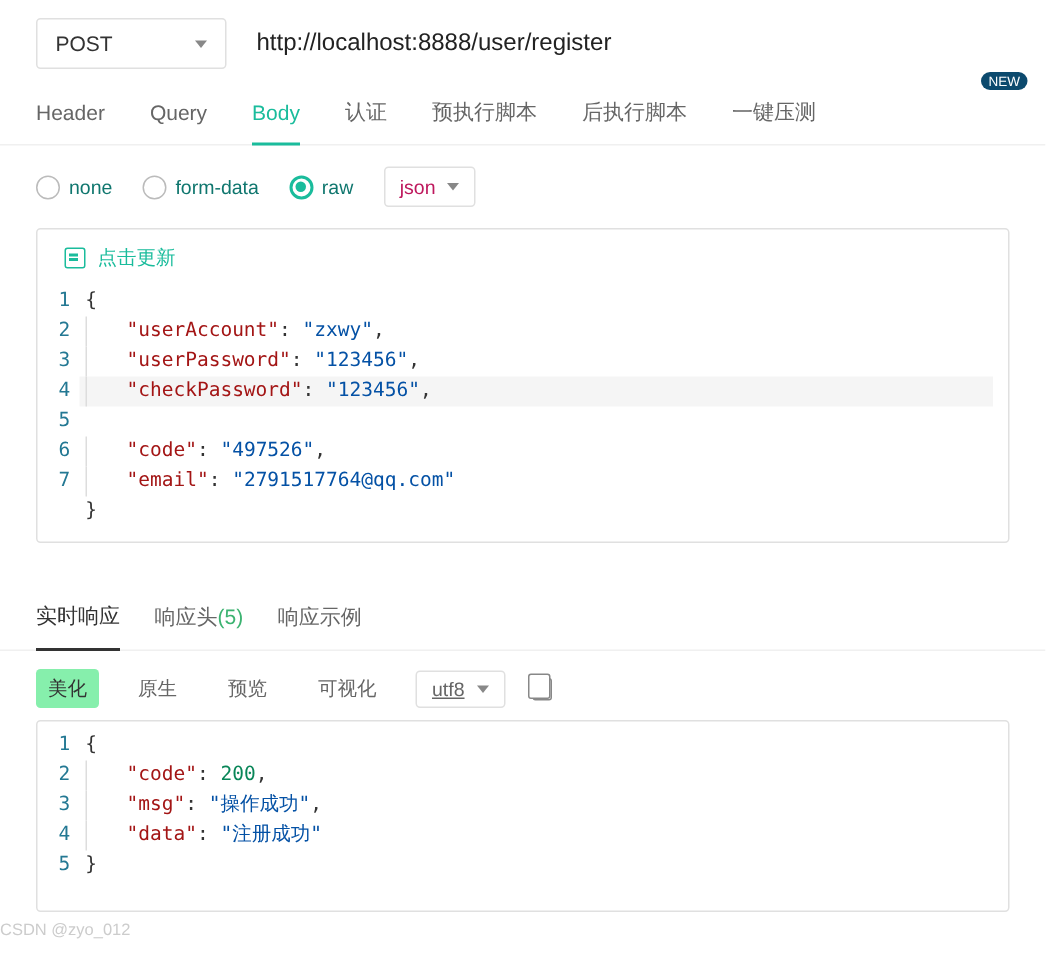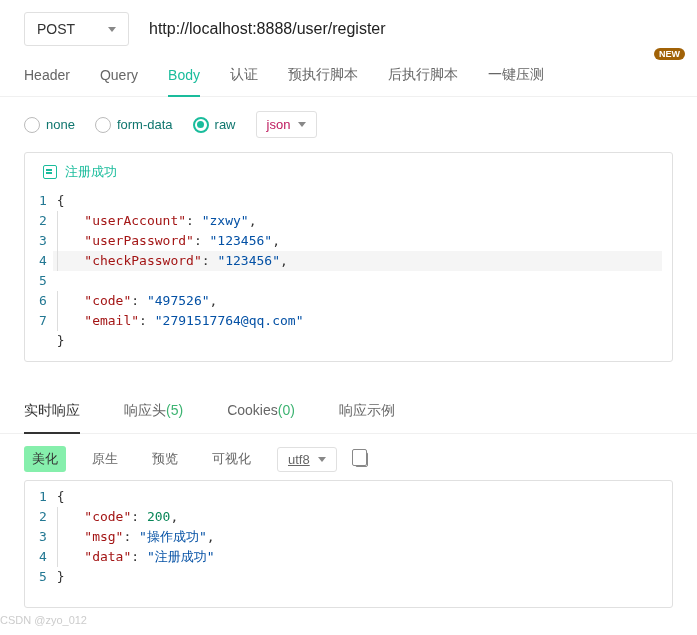--- a/index.html
+++ b/index.html
@@ -1,44 +1,44 @@
 <!DOCTYPE html>
 <html><head>
 <meta charset="utf-8">
 <style>
 * { box-sizing: border-box; margin: 0; padding: 0; }
 body { font-family: -apple-system, "Segoe UI", "Microsoft YaHei", sans-serif; font-size: 13px; color: #333; background: #fff; width: 697px; }
 .top-row { display: flex; align-items: center; padding: 12px 24px 10px; gap: 20px; }
-.method-select { display: flex; align-items: center; justify-content: space-between; border: 1px solid #e0e0e0; border-radius: 3px; padding: 8px 12px; width: 105px; cursor: pointer; font-size: 14px; }
+.method-select { display: flex; align-items: center; justify-content: space-between; border: 1px solid #e0e0e0; border-radius: 3px; padding: 8px 12px; width: 127px; cursor: pointer; font-size: 14px; }
 .chev { width: 0; height: 0; border-left: 4px solid transparent; border-right: 4px solid transparent; border-top: 5px solid #888; }
 .url-input { flex: 1; border: none; font-size: 16px; color: #222; outline: none; }
 .tabs-row { display: flex; align-items: center; padding: 0 24px; gap: 30px; border-bottom: 1px solid #f0f0f0; position: relative; }
 .tab { padding: 10px 0 12px; color: #666; cursor: pointer; font-size: 14px; }
 .tab.active { color: #1abc9c; border-bottom: 2px solid #1abc9c; margin-bottom: -1px; }
-.new-badge { position: absolute; right: 12px; top: -8px; background: #a16207; color: #fff; font-size: 9px; font-weight: bold; padding: 1px 5px; border-radius: 6px; }
+.new-badge { position: absolute; right: 12px; top: -8px; background: #0c4a6e; color: #fff; font-size: 9px; font-weight: normal; padding: 1px 5px; border-radius: 6px; }
 .body-type-row { display: flex; align-items: center; padding: 14px 24px; gap: 20px; }
 .radio-item { display: flex; align-items: center; gap: 6px; cursor: pointer; color: #0f766e; font-size: 13px; }
 .radio-circle { width: 16px; height: 16px; border: 1.5px solid #bbb; border-radius: 50%; display: flex; align-items: center; justify-content: center; }
 .radio-item.selected .radio-circle { border-color: #1abc9c; border-width: 2px; }
 .radio-item.selected .radio-circle::after { content: ""; width: 7px; height: 7px; background: #1abc9c; border-radius: 50%; }
 .json-select { display: flex; align-items: center; gap: 8px; border: 1px solid #e0e0e0; border-radius: 3px; padding: 5px 10px; cursor: pointer; color: #be185d; }
 .editor-box { margin: 0 24px 12px; border: 1px solid #e0e0e0; border-radius: 3px; }
 .update-bar { display: flex; align-items: center; gap: 8px; padding: 10px 18px; color: #1abc9c; font-size: 13px; cursor: pointer; }
 .update-icon { width: 14px; height: 14px; border: 1.5px solid #1abc9c; border-radius: 2px; position: relative; }
 .update-icon::after { content: ""; position: absolute; left: 2px; top: 3px; width: 6px; height: 1.5px; background: #1abc9c; box-shadow: 0 3px 0 #1abc9c; }
 .code-area { display: flex; font-family: Consolas, Monaco, monospace; font-size: 13px; line-height: 20px; padding-bottom: 10px; }
 .gutter { text-align: right; padding: 0 10px 0 14px; color: #237893; user-select: none; }
 .code-lines { flex: 1; padding-right: 10px; white-space: pre; color: #333; position: relative; }
 .guide { border-left: 1px solid #ddd; display: inline-block; height: 20px; vertical-align: top; margin-right: 3px; }
 .tok-key { color: #a31515; }
 .tok-str { color: #0451a5; }
 .tok-num { color: #098658; }
 .tok-punc { color: #333; }
 .line-hl { background: #f5f5f5; display: block; margin-left: -4px; padding-left: 4px; }
-.resp-tabs { display: flex; padding: 0 24px; gap: 44px; border-bottom: 1px solid #f0f0f0; margin-top: 28px; }
+.resp-tabs { display: flex; align-items: center; padding: 0 24px; gap: 23px; border-bottom: 1px solid #f0f0f0; margin-top: 28px; }
 .resp-tab { padding: 12px 0; color: #666; cursor: pointer; font-size: 14px; }
 .resp-tab.active { color: #333; font-weight: 500; border-bottom: 2px solid #333; margin-bottom: -1px; }
 .count-g { color: #3cb371; }
 .count-y { color: #f39c12; }
 .resp-toolbar { display: flex; align-items: center; padding: 12px 24px 8px; gap: 18px; color: #666; font-size: 13px; }
 .tb-btn { cursor: pointer; padding: 4px 8px; }
 .tb-btn.active { background: #86efac; border-radius: 3px; color: #333; }
 .enc-select { display: flex; align-items: center; gap: 8px; border: 1px solid #e0e0e0; border-radius: 3px; padding: 4px 10px; cursor: pointer; text-decoration: underline; }
 .copy-icon { width: 13px; height: 15px; border: 1.3px solid #888; border-radius: 2px; position: relative; cursor: pointer; }
 .copy-icon::before { content: ""; position: absolute; left: -4px; top: -4px; width: 13px; height: 15px; border: 1.3px solid #888; border-radius: 2px; background: #fff; }
@@ -82,38 +82,37 @@
     </div>
   <div class="json-select">
     <span>json</span>
     <span class="chev"></span>
   </div>
 </div>
 
 <div class="editor-box">
   <div class="update-bar">
     <span class="update-icon"></span>
-    <span>注册成功</span>
+    <span>点击更新</span>
   </div>
   <div class="code-area">
     <div class="gutter">1<br>2<br>3<br>4<br>5<br>6<br>7</div>
     <div class="code-lines" id="req-code"><span class="tok-punc">{</span>
 <span class="guide"></span>   <span class="tok-key">"userAccount"</span><span class="tok-punc">: </span><span class="tok-str">"zxwy"</span><span class="tok-punc">,</span>
 <span class="guide"></span>   <span class="tok-key">"userPassword"</span><span class="tok-punc">: </span><span class="tok-str">"123456"</span><span class="tok-punc">,</span>
 <span class="line-hl"><span class="guide"></span>   <span class="tok-key">"checkPassword"</span><span class="tok-punc">: </span><span class="tok-str">"123456"</span><span class="tok-punc">,</span></span>
 <span class="guide"></span>   <span class="tok-key">"code"</span><span class="tok-punc">: </span><span class="tok-str">"497526"</span><span class="tok-punc">,</span>
 <span class="guide"></span>   <span class="tok-key">"email"</span><span class="tok-punc">: </span><span class="tok-str">"2791517764@qq.com"</span>
 <span class="tok-punc">}</span></div>
   </div>
 </div>
 
 <div class="resp-tabs">
   <div class="resp-tab active">实时响应</div>
   <div class="resp-tab"><span>响应头</span><span class="count-g">(<span>5</span>)</span></div>
-  <div class="resp-tab"><span>Cookies</span><span class="count-g">(<span>0</span>)</span></div>
   <div class="resp-tab">响应示例</div>
 </div>
 
 <div class="resp-toolbar">
   <span class="tb-btn active">美化</span>
   <span class="tb-btn">原生</span>
   <span class="tb-btn">预览</span>
   <span class="tb-btn">可视化</span>
   <div class="enc-select">
     <span>utf8</span>

